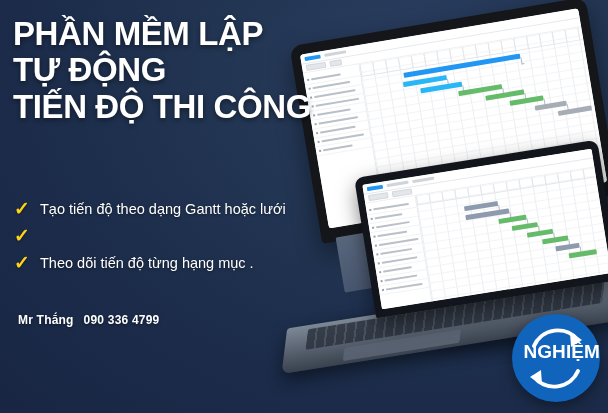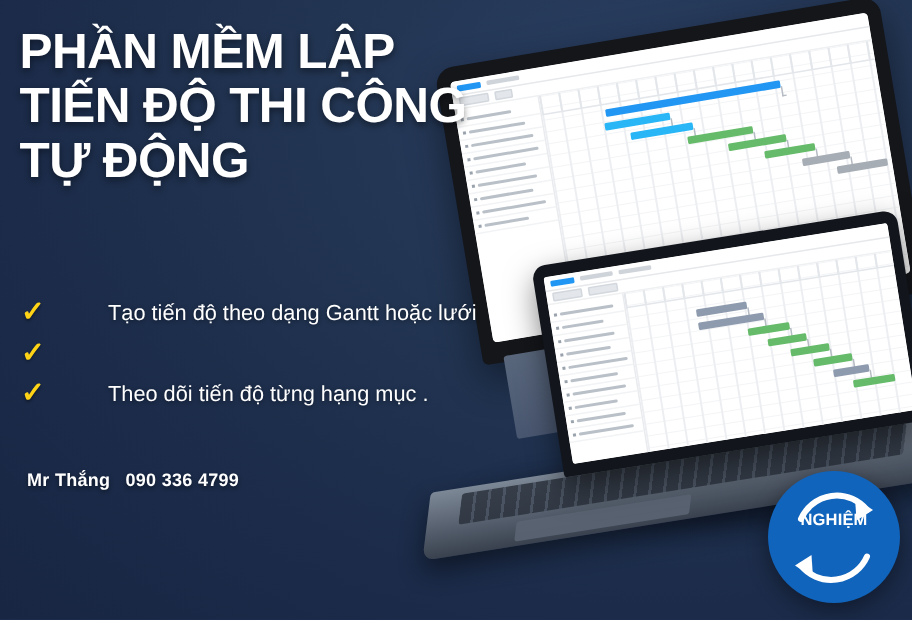--- a/index.html
+++ b/index.html
@@ -111,39 +111,38 @@
   }
   .bullets{position:absolute;left:14px;top:195px;}
   .bullet{display:flex;align-items:center;height:27px;}
   .check{
     color:#ffd416;font-size:19px;font-weight:bold;width:26px;flex:0 0 auto;
     text-shadow:0 1px 2px rgba(0,0,0,.4);line-height:1;
   }
   .bullet-txt{
     color:#fff;font-size:14.5px;white-space:nowrap;
     text-shadow:0 1px 3px rgba(0,0,0,.45);
-    margin-left:32px;
   }
   .contacts{position:absolute;left:18px;top:313px;}
   .contact{
     color:#fff;font-size:12px;font-weight:bold;height:32px;white-space:nowrap;
     text-shadow:0 1px 3px rgba(0,0,0,.45);letter-spacing:.2px;
   }
   .contact .num{margin-left:10px;font-weight:bold;}
 
   
   .badge{
     position:absolute;left:512px;top:314px;width:88px;height:88px;
     border-radius:50%;background:#1164bb;
     box-shadow:0 4px 14px rgba(0,0,0,.4);z-index:9;
   }
   .badge svg{position:absolute;left:0;top:0;}
   .badge-text{
-    position:absolute;left:0;top:27px;width:88px;text-align:center;
-    color:#fff;font-weight:bold;font-size:11px;line-height:1.18;letter-spacing:.1px;
+    position:absolute;left:0;top:27px;width:88px;text-align:right;
+    color:#fff;font-weight:bold;font-size:19px;line-height:1.18;letter-spacing:.1px;
   }
 </style>
 </head>
 <body>
 
 <div id="banner">
 
   <div class="devices">
 
     <div class="desk-shadow"></div>
@@ -309,22 +308,22 @@
           </div>
         </div>
       </div>
     </div>
   </div>
 
   <div class="content">
 
     <div class="headline">
       <div>PHẦN MỀM LẬP</div>
+      <div>TỰ ĐỘNG</div>
       <div>TIẾN ĐỘ THI CÔNG</div>
-      <div>TỰ ĐỘNG</div>
     </div>
 
 
     <div class="bullets">
       <div class="bullet">
         <span class="check">✓</span>
         <span class="bullet-txt">Tạo tiến độ theo dạng Gantt hoặc lưới</span>
       </div>
       <div class="bullet">
         <span class="check">✓</span>

